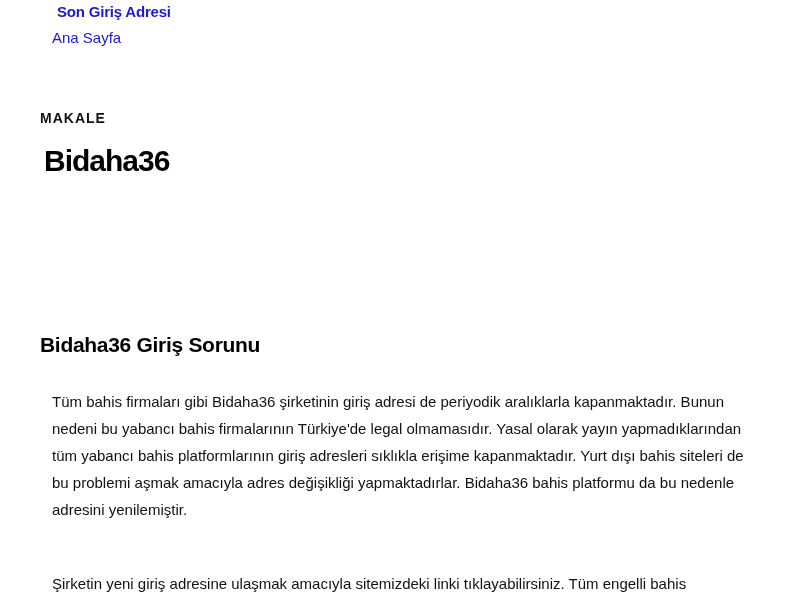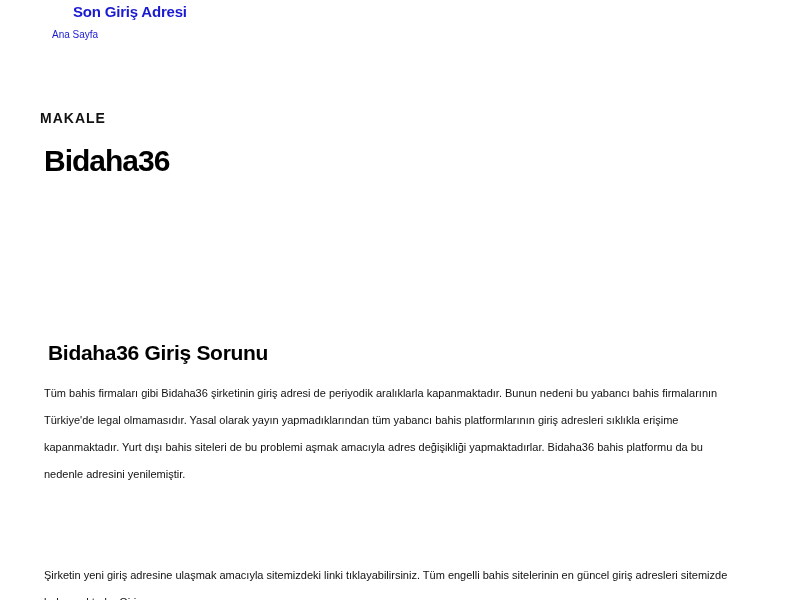--- a/index.html
+++ b/index.html
@@ -1,28 +1,28 @@
 <!DOCTYPE html>
 <html><head>
   <meta charset="utf-8">
   <style>
     html, body { margin: 0; padding: 0; background: #ffffff; }
     body { width: 800px; height: 600px; overflow: hidden; position: relative;
            font-family: "Liberation Sans", "DejaVu Sans", sans-serif; color: #111111; }
     .site-title { position: absolute; left: 57px; top: 3px; font-size: 15px; font-weight: bold;
-                  color: #1a1ad0; text-decoration: none; letter-spacing: -0.2px; margin-left: 16px; }
-    .nav-link { position: absolute; left: 52px; top: 29px; font-size: 10px; color: #1a1ad0;
+                  color: #1a1ad0; text-decoration: none; letter-spacing: -0.2px; }
+    .nav-link { position: absolute; left: 52px; top: 29px; font-size: 15px; color: #1a1ad0;
                 text-decoration: none; }
     .category { position: absolute; left: 40px; top: 110px; font-size: 14px; font-weight: bold;
                 letter-spacing: 1px; color: #111111; }
     .page-title { position: absolute; left: 40px; top: 140px; margin: 4px; font-size: 30px;
                   font-weight: bold; letter-spacing: -1px; color: #000000; }
-    .section-heading { position: absolute; left: 40px; top: 333px; margin: 8px; font-size: 21px;
+    .section-heading { position: absolute; left: 40px; top: 333px; margin: 0; font-size: 21px;
                        font-weight: bold; color: #000000; letter-spacing: -0.3px; }
-    .para { position: absolute; left: 40px; width: 700px; margin: 4px; font-size: 11px;
+    .para { position: absolute; left: 40px; width: 700px; margin: 12px; font-size: 15px;
             line-height: 27px; color: #111111; }
     .p1 { top: 376px; }
     .p2 { top: 558px; }
   </style>
 </head>
 <body>
 
 <a class="site-title" href="#">Son Giriş Adresi</a>
 <a class="nav-link" href="#">Ana Sayfa</a>
 

